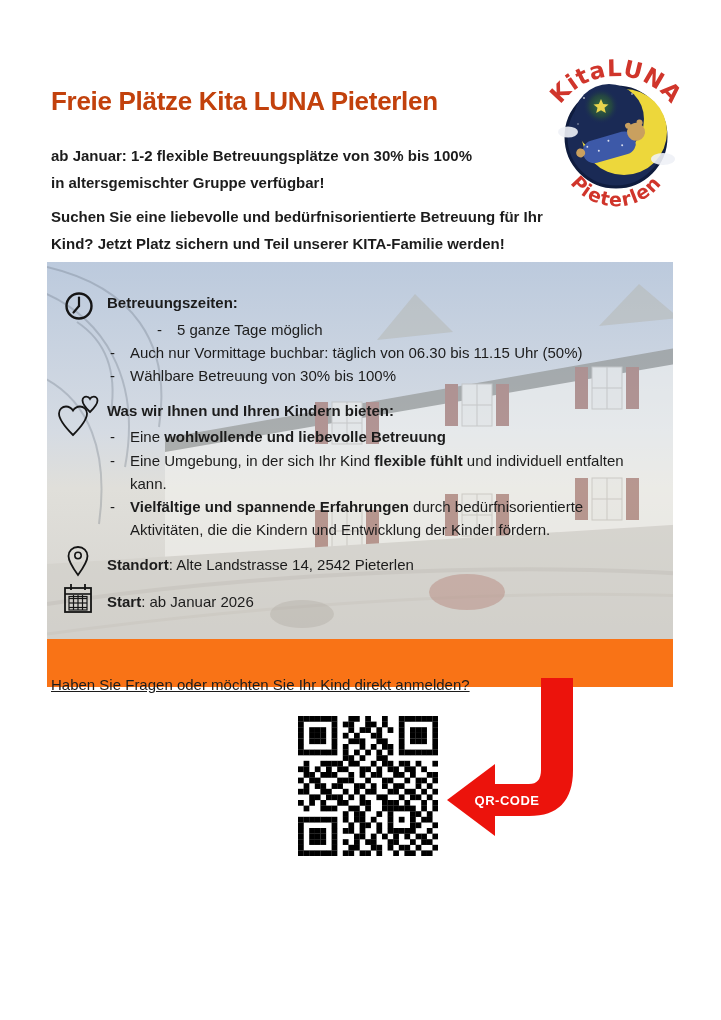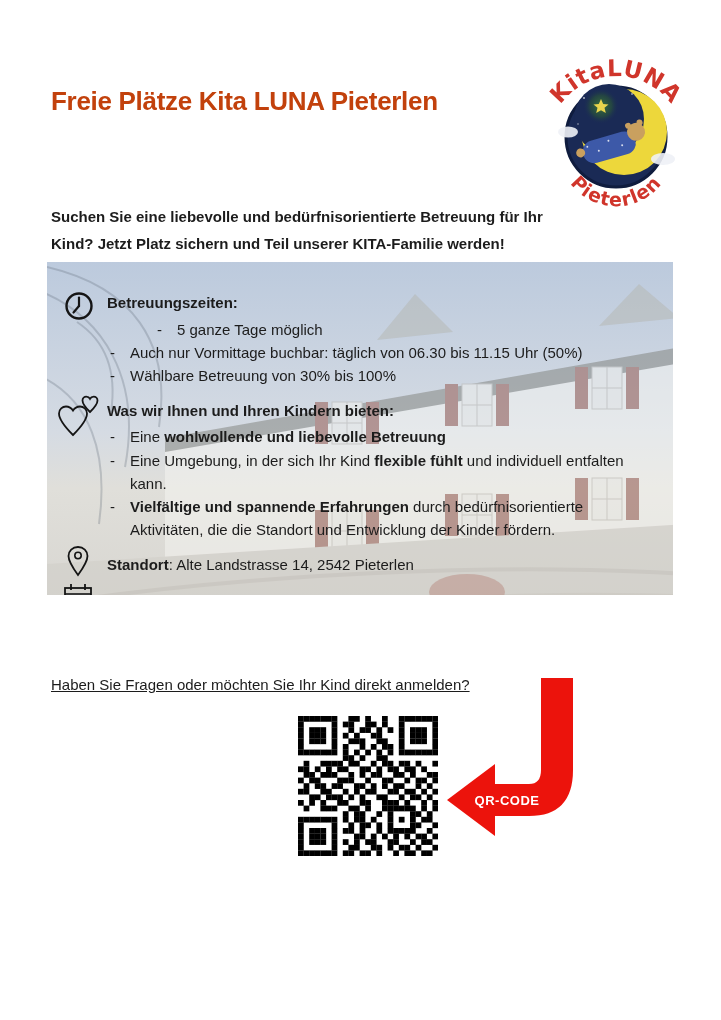--- a/index.html
+++ b/index.html
@@ -11,22 +11,22 @@
     position:absolute;left:51px;top:86px;font-size:26px;font-weight:700;
     letter-spacing:-0.3px;color:#c2410c;white-space:nowrap;
   }
   .intro{position:absolute;left:51px;top:142px;font-size:15px;font-weight:700;line-height:27px;}
   .pitch{position:absolute;left:51px;top:203px;font-size:15px;font-weight:700;line-height:27px;}
   .question{position:absolute;left:51px;top:676px;font-size:15px;font-weight:400;text-decoration:underline;}
 
   .logo{position:absolute;left:538px;top:32px;width:158px;height:178px;}
 
   .info-box{
-    position:absolute;left:47px;top:262px;width:626px;height:333px;
-    background:#ec4899;overflow:hidden;
+    position:absolute;left:47px;top:262px;width:626px;height:425px;
+    background:#f97316;overflow:hidden;
   }
   .info-bg{position:absolute;left:0;top:0;z-index:0;}
   .info-content{position:absolute;left:0;top:0;width:100%;height:100%;z-index:1;font-size:15px;}
   .sec-heading{position:absolute;left:60px;font-weight:700;white-space:nowrap;}
   .bullet-row{position:absolute;left:63px;white-space:nowrap;}
   .bullet-row .dash{display:inline-block;width:20px;}
   .wrap-line{position:absolute;left:83px;white-space:nowrap;}
   .b{font-weight:700;}
   .label-row{position:absolute;left:60px;white-space:nowrap;}
   .icon{position:absolute;}
@@ -85,20 +85,24 @@
         <textPath href="#arcTop" startOffset="50%" text-anchor="middle">KitaLUNA</textPath>
       </text>
       <text font-family="DejaVu Sans, sans-serif" font-weight="700" font-size="19" fill="#d0352b" letter-spacing="1">
         <textPath href="#arcBottom" startOffset="50%" text-anchor="middle">Pieterlen</textPath>
       </text>
     </svg>
   </div>
 
   <div class="h1">Freie Plätze Kita LUNA Pieterlen</div>
 
+  <div class="intro">
+    <div>ab Januar: 1-2 flexible Betreuungsplätze von 30% bis 100%</div>
+    <div>in altersgemischter Gruppe verfügbar!</div>
+  </div>
 
   <div class="pitch">
     <div>Suchen Sie eine liebevolle und bedürfnisorientierte Betreuung für Ihr</div>
     <div>Kind? Jetzt Platz sichern und Teil unserer KITA-Familie werden!</div>
   </div>
 
   <div class="info-box">
     <svg class="info-bg" width="626" height="377" viewBox="0 0 626 377">
       <defs>
         <linearGradient id="skyg" x1="0" y1="0" x2="0" y2="1">
@@ -217,21 +221,21 @@
       </div>
 
       <div class="bullet-row" style="top:190px;">
         <span class="dash">-</span><span><span>Eine Umgebung, in der sich Ihr Kind </span><span class="b">flexible fühlt</span><span> und individuell entfalten</span></span>
       </div>
       <div class="wrap-line" style="top:213px;">kann.</div>
 
       <div class="bullet-row" style="top:236px;">
         <span class="dash">-</span><span><span class="b">Vielfältige und spannende Erfahrungen</span><span> durch bedürfnisorientierte</span></span>
       </div>
-      <div class="wrap-line" style="top:259px;">Aktivitäten, die die Standort und Entwicklung der Kinder fördern.</div>
+      <div class="wrap-line" style="top:259px;">Aktivitäten, die die Kindern und Entwicklung der Kinder fördern.</div>
 
       <svg class="icon" style="left:18px;top:283px;" width="26" height="34" viewBox="0 0 26 34">
         <path d="M13,2 C7.5,2 3.5,6 3.5,11 C3.5,17 13,30 13,30 C13,30 22.5,17 22.5,11 C22.5,6 18.5,2 13,2 Z" fill="none" stroke="#151515" stroke-width="1.8"></path>
         <circle cx="13" cy="10.5" r="3.2" fill="none" stroke="#151515" stroke-width="1.6"></circle>
       </svg>
       <div class="label-row" style="top:294px;">
         <span class="b">Standort</span><span>: Alte Landstrasse 14, 2542 Pieterlen</span>
       </div>
 
       <svg class="icon" style="left:14px;top:320px;" width="34" height="34" viewBox="0 0 34 34">

